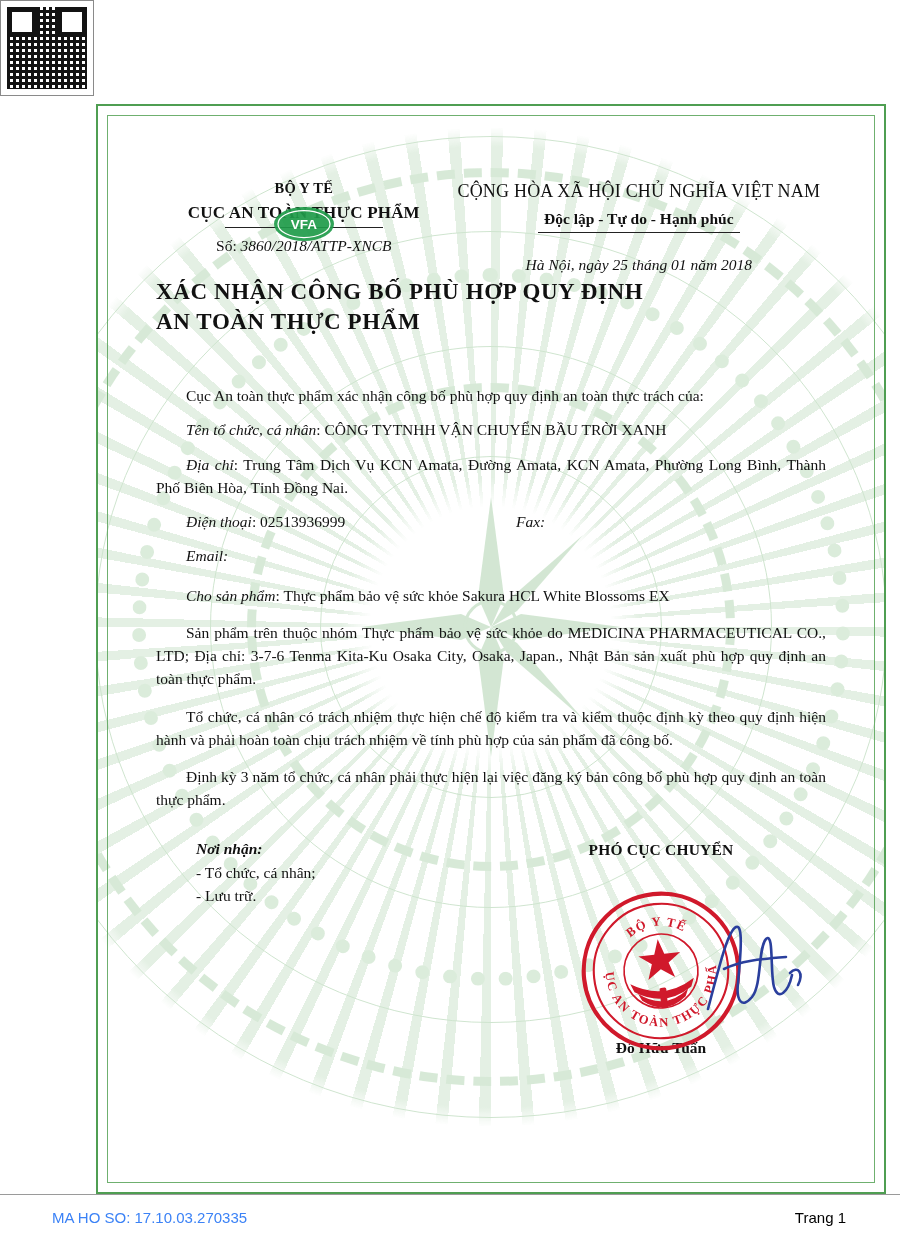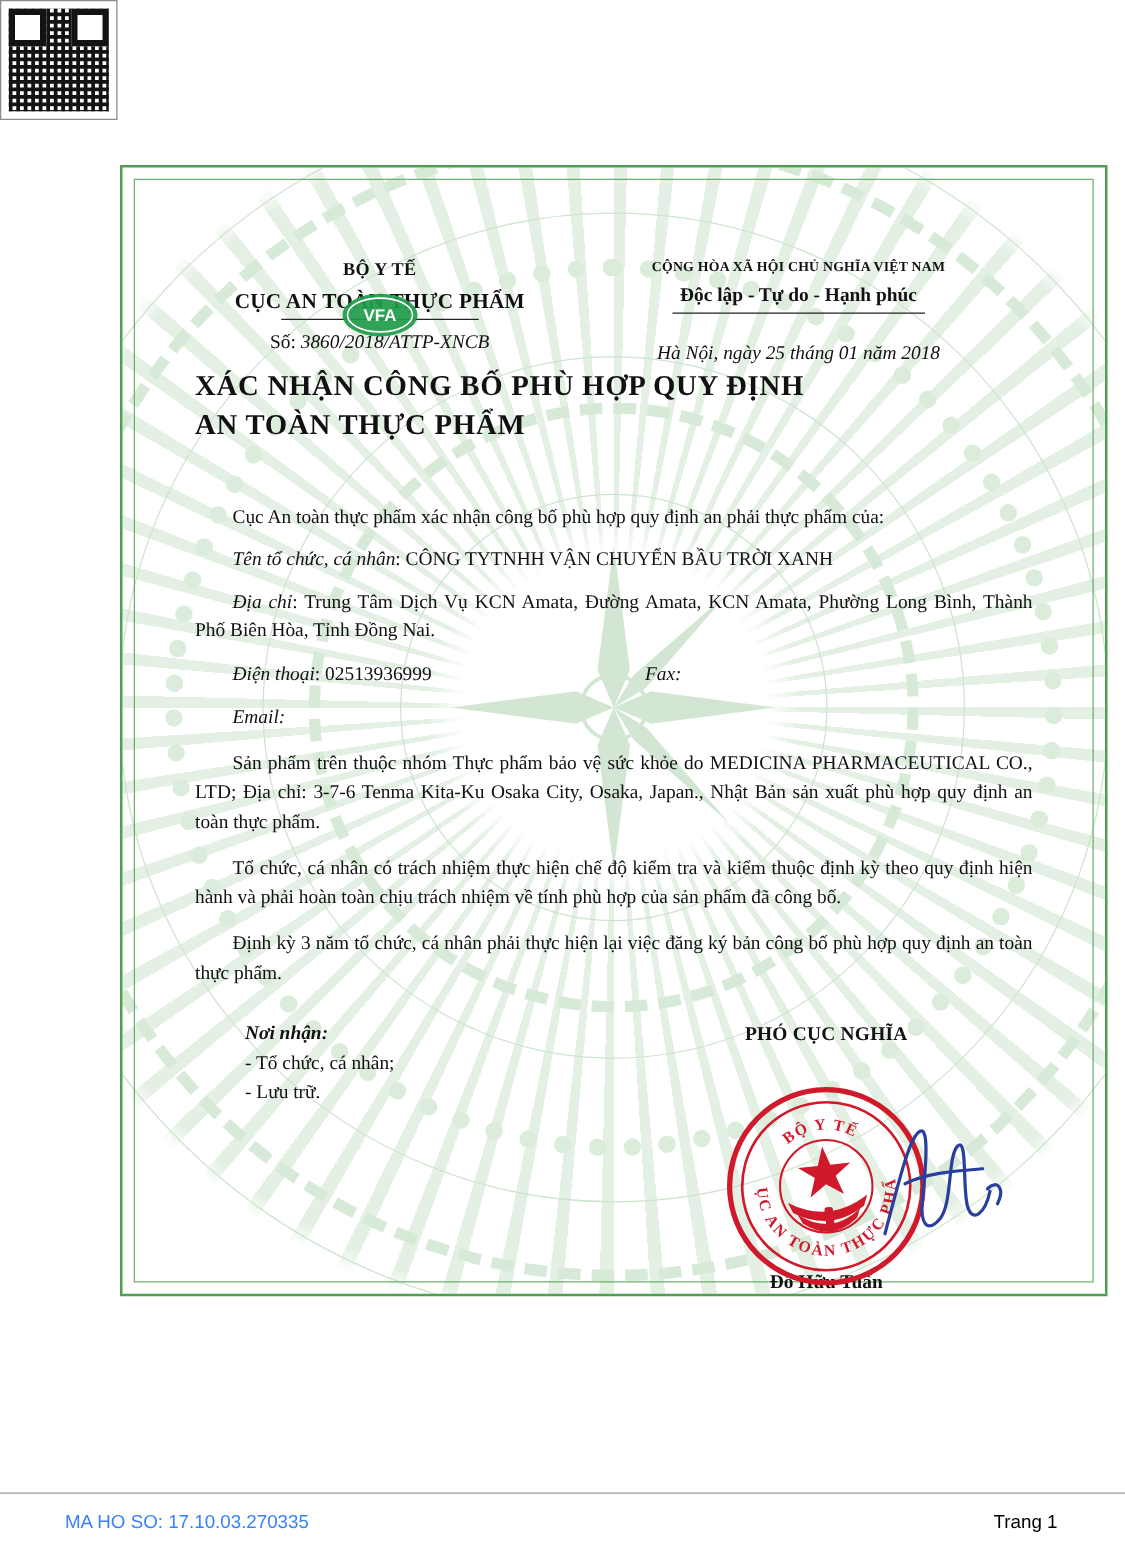--- a/index.html
+++ b/index.html
@@ -49,23 +49,23 @@
     background: #fff;
     box-shadow: inset 0 0 0 3px #fff;
   }
   .qr-inner::before { left: 0; top: 0; }
   .qr-inner::after { right: 0; top: 0; }
 
   
   .cert {
     position: absolute;
     left: 96px;
-    top: 132px;
+    top: 104px;
     width: 790px;
-    height: 905px;
+    height: 1090px;
     border: 2px solid #4f9e52;
     box-sizing: border-box;
     background: #ffffff;
     overflow: hidden;
   }
   .cert-inner-border {
     position: absolute;
     left: 9px;
     top: 9px;
     right: 9px;
@@ -183,22 +183,22 @@
     left: 50%;
     top: 26px;
     transform: translateX(-50%);
     width: 62px;
     height: 40px;
     z-index: 3;
     pointer-events: none;
   }
 
   .country {
-    font-size: 11px;
-    font-weight: bold;
+    font-size: 18px;
+    font-weight: normal;
     letter-spacing: .2px;
   }
   .motto {
     margin-top: 2px;
     font-size: 15.5px;
     font-weight: bold;
     display: inline-block;
     position: relative;
     padding: 0 6px 3px 6px;
   }
@@ -378,21 +378,21 @@
         <div class="place-date">Hà Nội, ngày 25 tháng 01 năm 2018</div>
       </div>
     </div>
 
     <div class="title-block">
       <div class="title-1">XÁC NHẬN CÔNG BỐ PHÙ HỢP QUY ĐỊNH</div>
       <div class="title-2">AN TOÀN THỰC PHẨM</div>
     </div>
 
     <div class="body-block">
-      <p class="para indent">Cục An toàn thực phẩm xác nhận công bố phù hợp quy định an phải thực phẩm của:</p>
+      <p class="para indent">Cục An toàn thực phẩm xác nhận công bố phù hợp quy định an toàn thực trách của:</p>
 
       <p class="para indent">
         <span class="lbl-it">Tên tổ chức, cá nhân</span><span>: CÔNG TYTNHH VẬN CHUYỂN BẦU TRỜI XANH</span>
       </p>
 
       <p class="para indent">
         <span class="lbl-it">Địa chỉ</span><span>: Trung Tâm Dịch Vụ KCN Amata, Đường Amata, KCN Amata, Phường Long Bình, Thành Phố Biên Hòa, Tỉnh Đồng Nai.</span>
       </p>
 
       <div class="para row-2col indent">
@@ -403,37 +403,40 @@
           <span class="lbl-it">Fax:</span>
           <span></span>
         </div>
       </div>
 
       <p class="para indent">
         <span class="lbl-it">Email:</span>
         <span></span>
       </p>
 
+      <p class="para indent" style="margin-top:16px;">
+        <span class="lbl-it">Cho sản phẩm</span><span>: Thực phẩm bảo vệ sức khỏe Sakura HCL White Blossoms EX</span>
+      </p>
 
       <p class="para indent" style="margin-top:14px;">Sản phẩm trên thuộc nhóm Thực phẩm bảo vệ sức khỏe do MEDICINA PHARMACEUTICAL CO., LTD; Địa chỉ: 3-7-6 Tenma Kita-Ku Osaka City, Osaka, Japan., Nhật Bản sản xuất phù hợp quy định an toàn thực phẩm.</p>
 
       <p class="para indent" style="margin-top:14px;">Tổ chức, cá nhân có trách nhiệm thực hiện chế độ kiểm tra và kiểm thuộc định kỳ theo quy định hiện hành và phải hoàn toàn chịu trách nhiệm về tính phù hợp của sản phẩm đã công bố.</p>
 
       <p class="para indent" style="margin-top:14px;">Định kỳ 3 năm tổ chức, cá nhân phải thực hiện lại việc đăng ký bản công bố phù hợp quy định an toàn thực phẩm.</p>
     </div>
 
     <div class="recv-sign">
       <div class="recv">
         <div class="recv-title">Nơi nhận:</div>
         <div>- Tổ chức, cá nhân;</div>
         <div>- Lưu trữ.</div>
       </div>
 
       <div class="sign">
-        <div class="sign-l2">PHÓ CỤC NGHĨA</div>
+        <div class="sign-l2">PHÓ CỤC CHUYỂN</div>
 
         <div class="stamp-area">
           <svg class="seal" viewBox="0 0 200 200">
             <circle cx="100" cy="100" r="92" fill="none" stroke="#d0192b" stroke-width="5"></circle>
             <circle cx="100" cy="100" r="80" fill="none" stroke="#d0192b" stroke-width="2.5"></circle>
             <circle cx="100" cy="100" r="44" fill="none" stroke="#d0192b" stroke-width="2"></circle>
             <path id="arcTop" d="M 46 100 A 54 54 0 0 1 154 100" fill="none"></path>
             <path id="arcBottom" d="M 34 100 A 66 66 0 0 0 166 100" fill="none"></path>
             <text fill="#d0192b" font-family="Liberation Serif, serif" font-size="15" font-weight="bold" letter-spacing="1.5">
               <textPath href="#arcTop" startOffset="50%" text-anchor="middle">BỘ Y TẾ</textPath>

